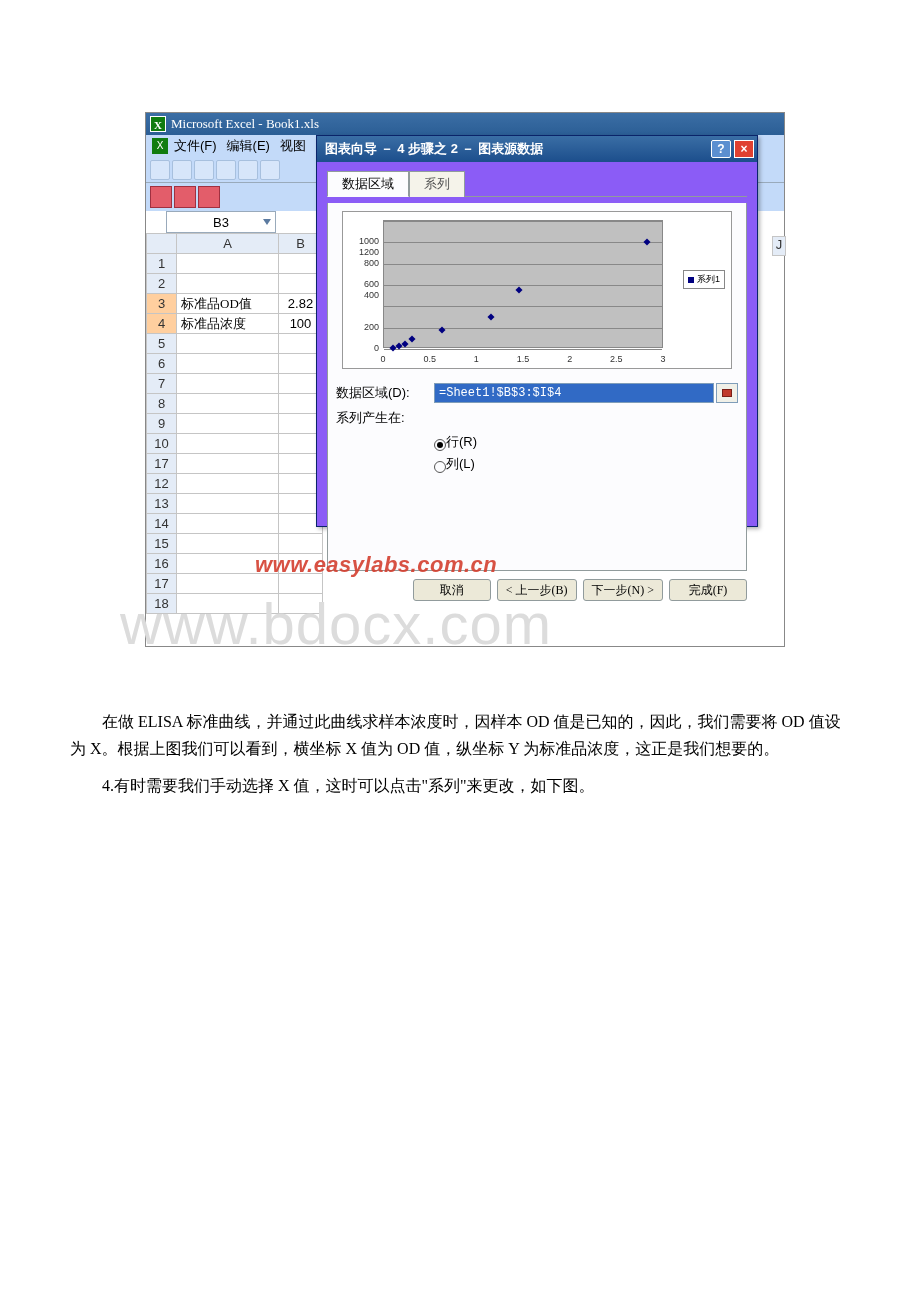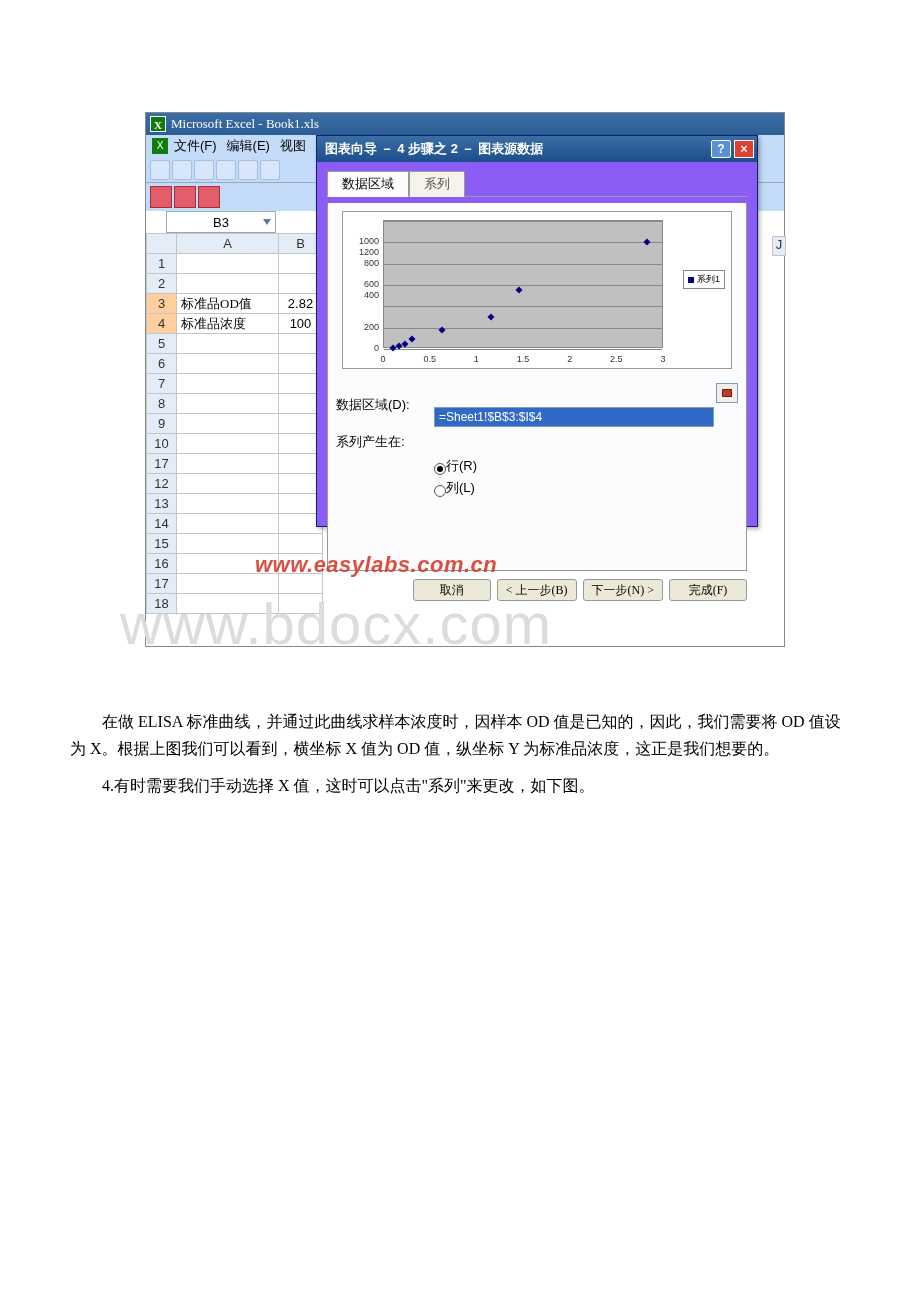--- a/index.html
+++ b/index.html
@@ -45,21 +45,21 @@
   .chart-preview .plot { position:absolute; left:40px; top:8px; width:280px; height:128px; background:#c0c0c0; border:1px solid #888;}
   .chart-preview .ytick { position:absolute; left:8px; width:28px; text-align:right; font-size:9px; color:#333;}
   .chart-preview .xtick { position:absolute; bottom:4px; font-size:9px; color:#333; transform:translateX(-50%);}
   .chart-preview .legend { position:absolute; right:6px; top:58px; background:#fff; border:1px solid #888; font-size:9px; padding:2px 4px; display:flex; align-items:center; gap:3px;}
   .chart-preview .legend .sw { width:6px; height:6px; background:#000080;}
   .chart-preview .pt { position:absolute; width:5px; height:5px; background:#000080; transform:translate(-50%,-50%) rotate(45deg);}
   .chart-preview .gridline { position:absolute; left:0; width:100%; border-top:1px solid #888;}
   .form-row { display:flex; align-items:center; margin:6px 0; font-size:13px;}
   .form-row .lbl { width:98px;}
   .input-range { flex:1; display:flex;}
-  .input-range input { flex:1; height:20px; background:#316ac5; color:#fff; border:1px solid #7f9db9; font-size:12px; padding:0 4px; font-family:Liberation Sans, sans-serif;margin-top:24px;}
+  .input-range input { flex:1; height:20px; background:#316ac5; color:#fff; border:1px solid #7f9db9; font-size:12px; padding:0 4px; font-family:Liberation Mono, monospace;}
   .input-range .pick { width:22px; height:20px; background:#f0f0e8; border:1px solid #7f9db9; margin-left:2px; display:flex; align-items:center; justify-content:center;}
   .input-range .pick span { display:block; width:10px; height:8px; background:#c0392b; border:1px solid #7a1f17;}
   .radio-row { margin:4px 0 4px 98px; font-size:13px;}
   .radio-row label { display:flex; align-items:flex-end; }
   .radio { width:12px; height:12px; border:1px solid #555; border-radius:50%; display:inline-flex; align-items:center; justify-content:center;}
   .radio.checked::after { content:""; width:6px; height:6px; background:#000; border-radius:50%;}
   .dlg-buttons { display:flex; justify-content:flex-end; gap:6px; margin-top:8px;}
   .dlg-buttons button { font-size:12px; padding:2px 8px; background:#ece9d8; border:1px solid #919b9c; border-radius:3px; font-family:"SimSun"; min-width:78px; height:22px;}
 
   

